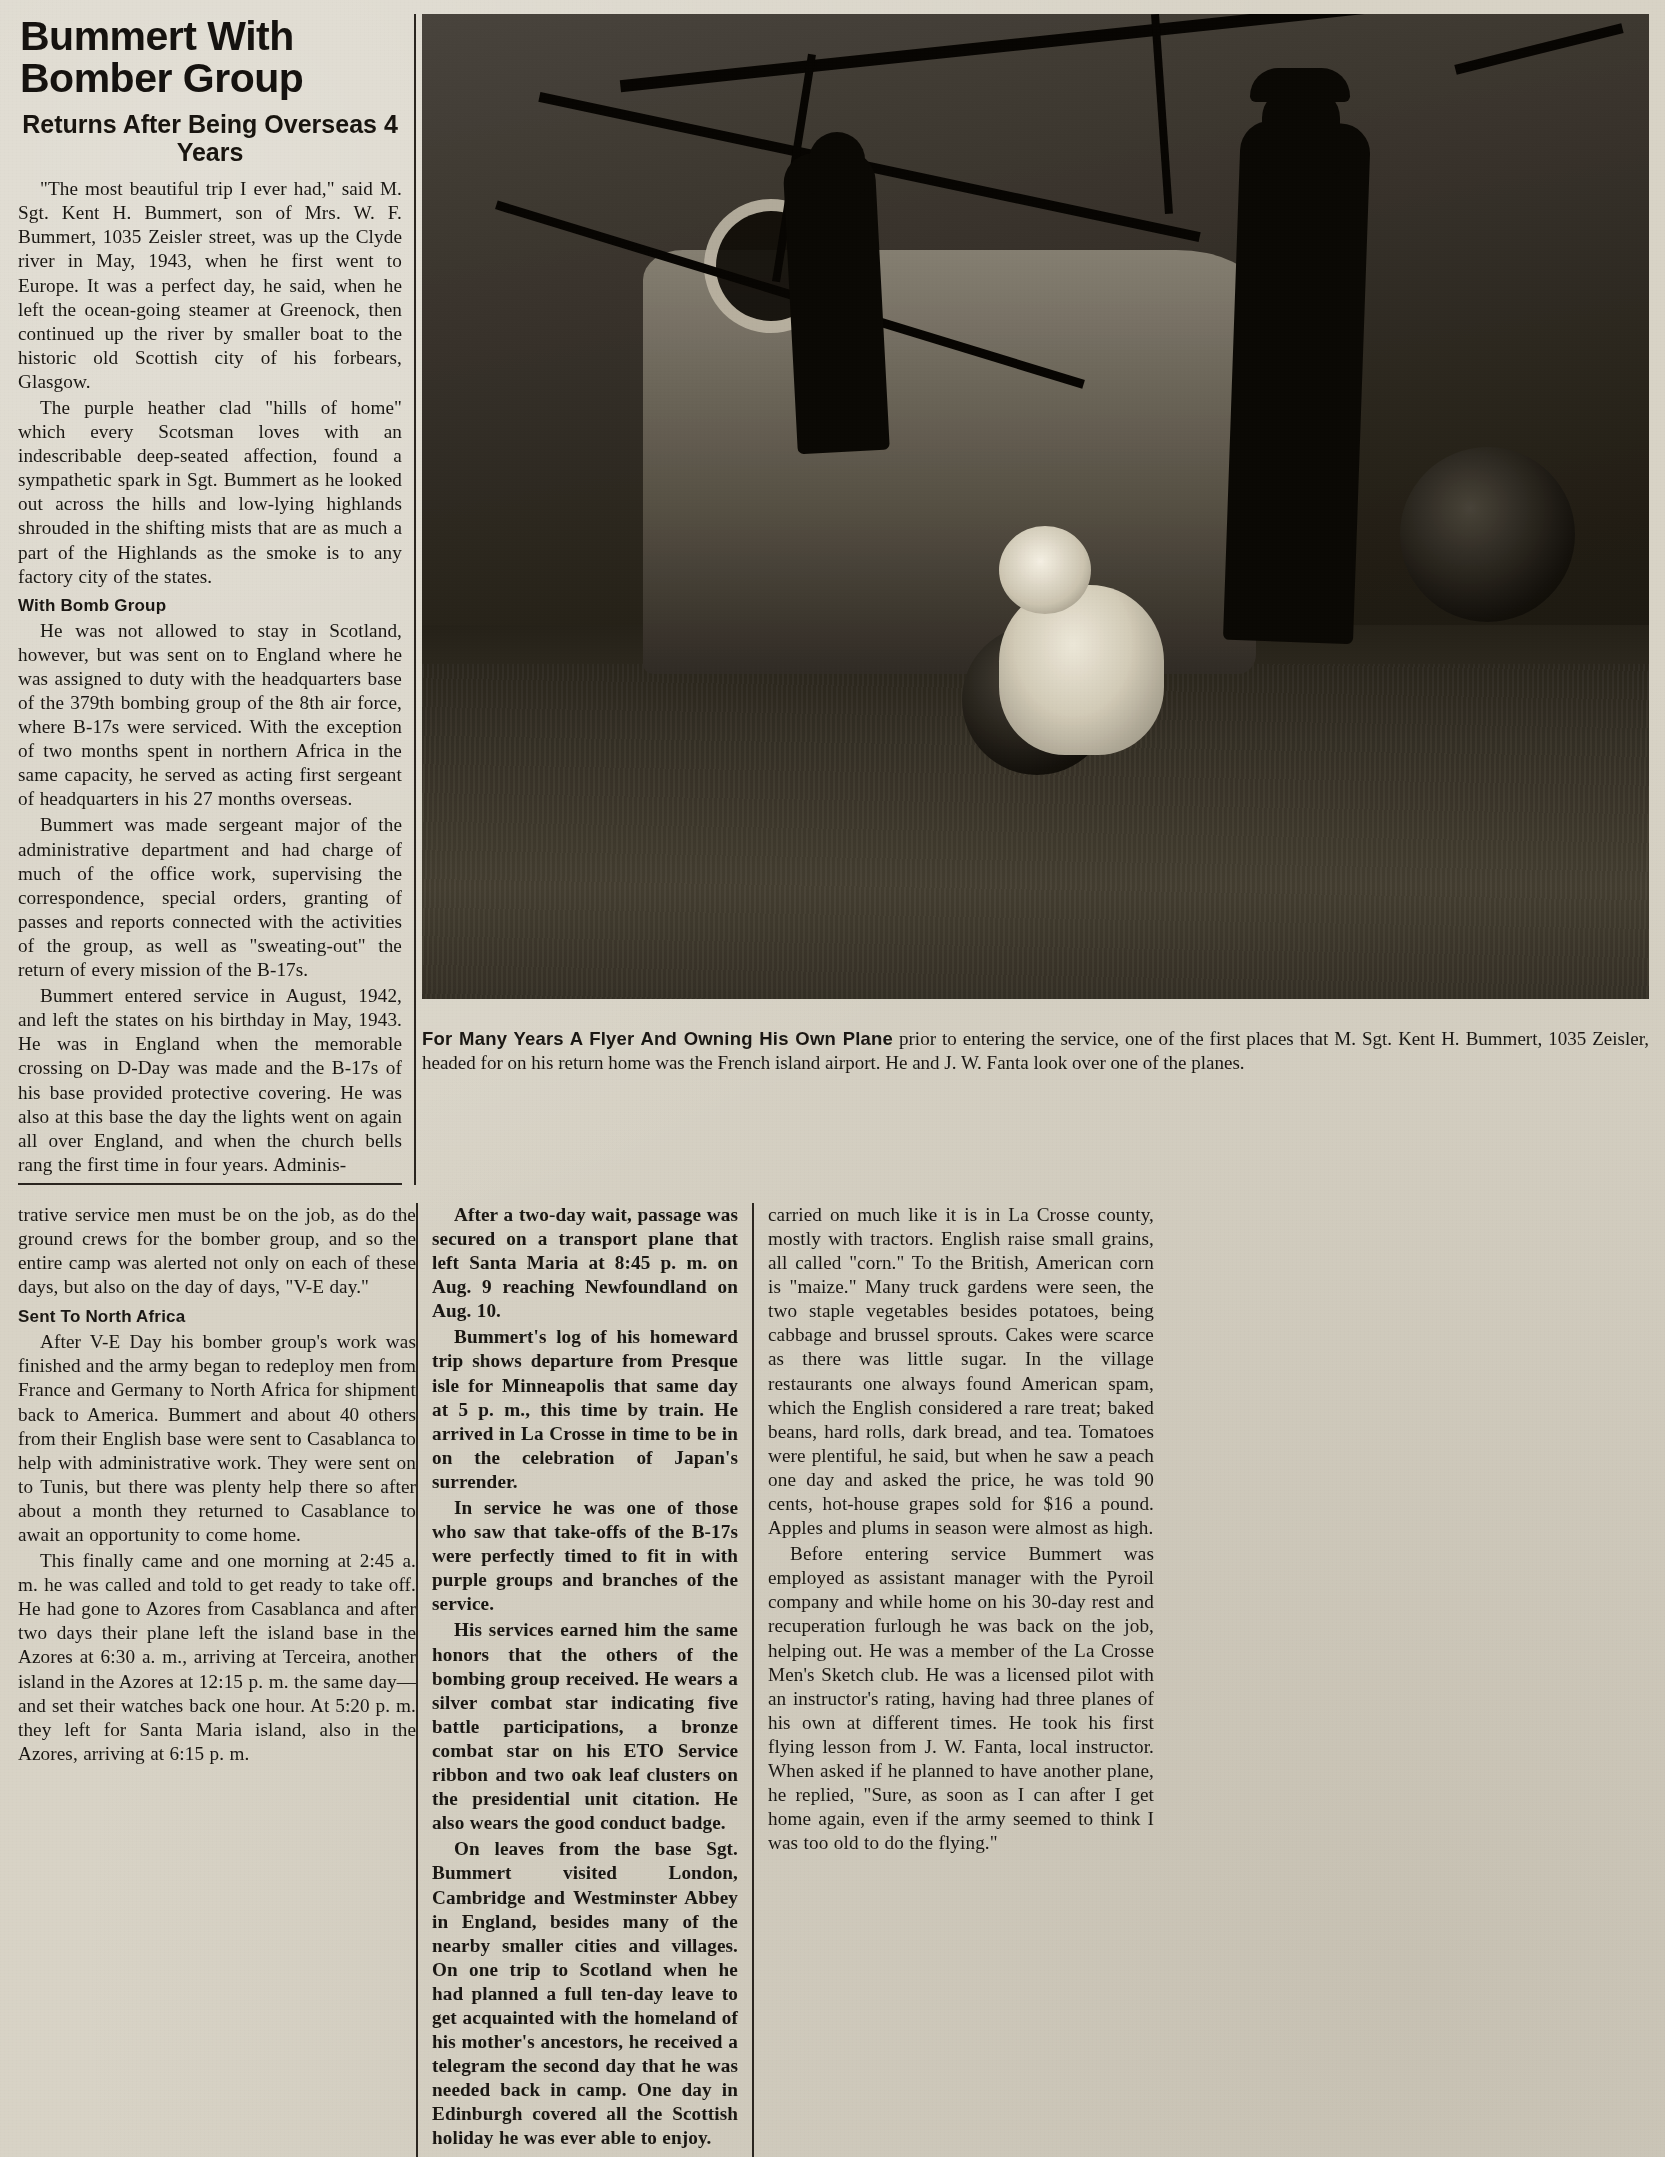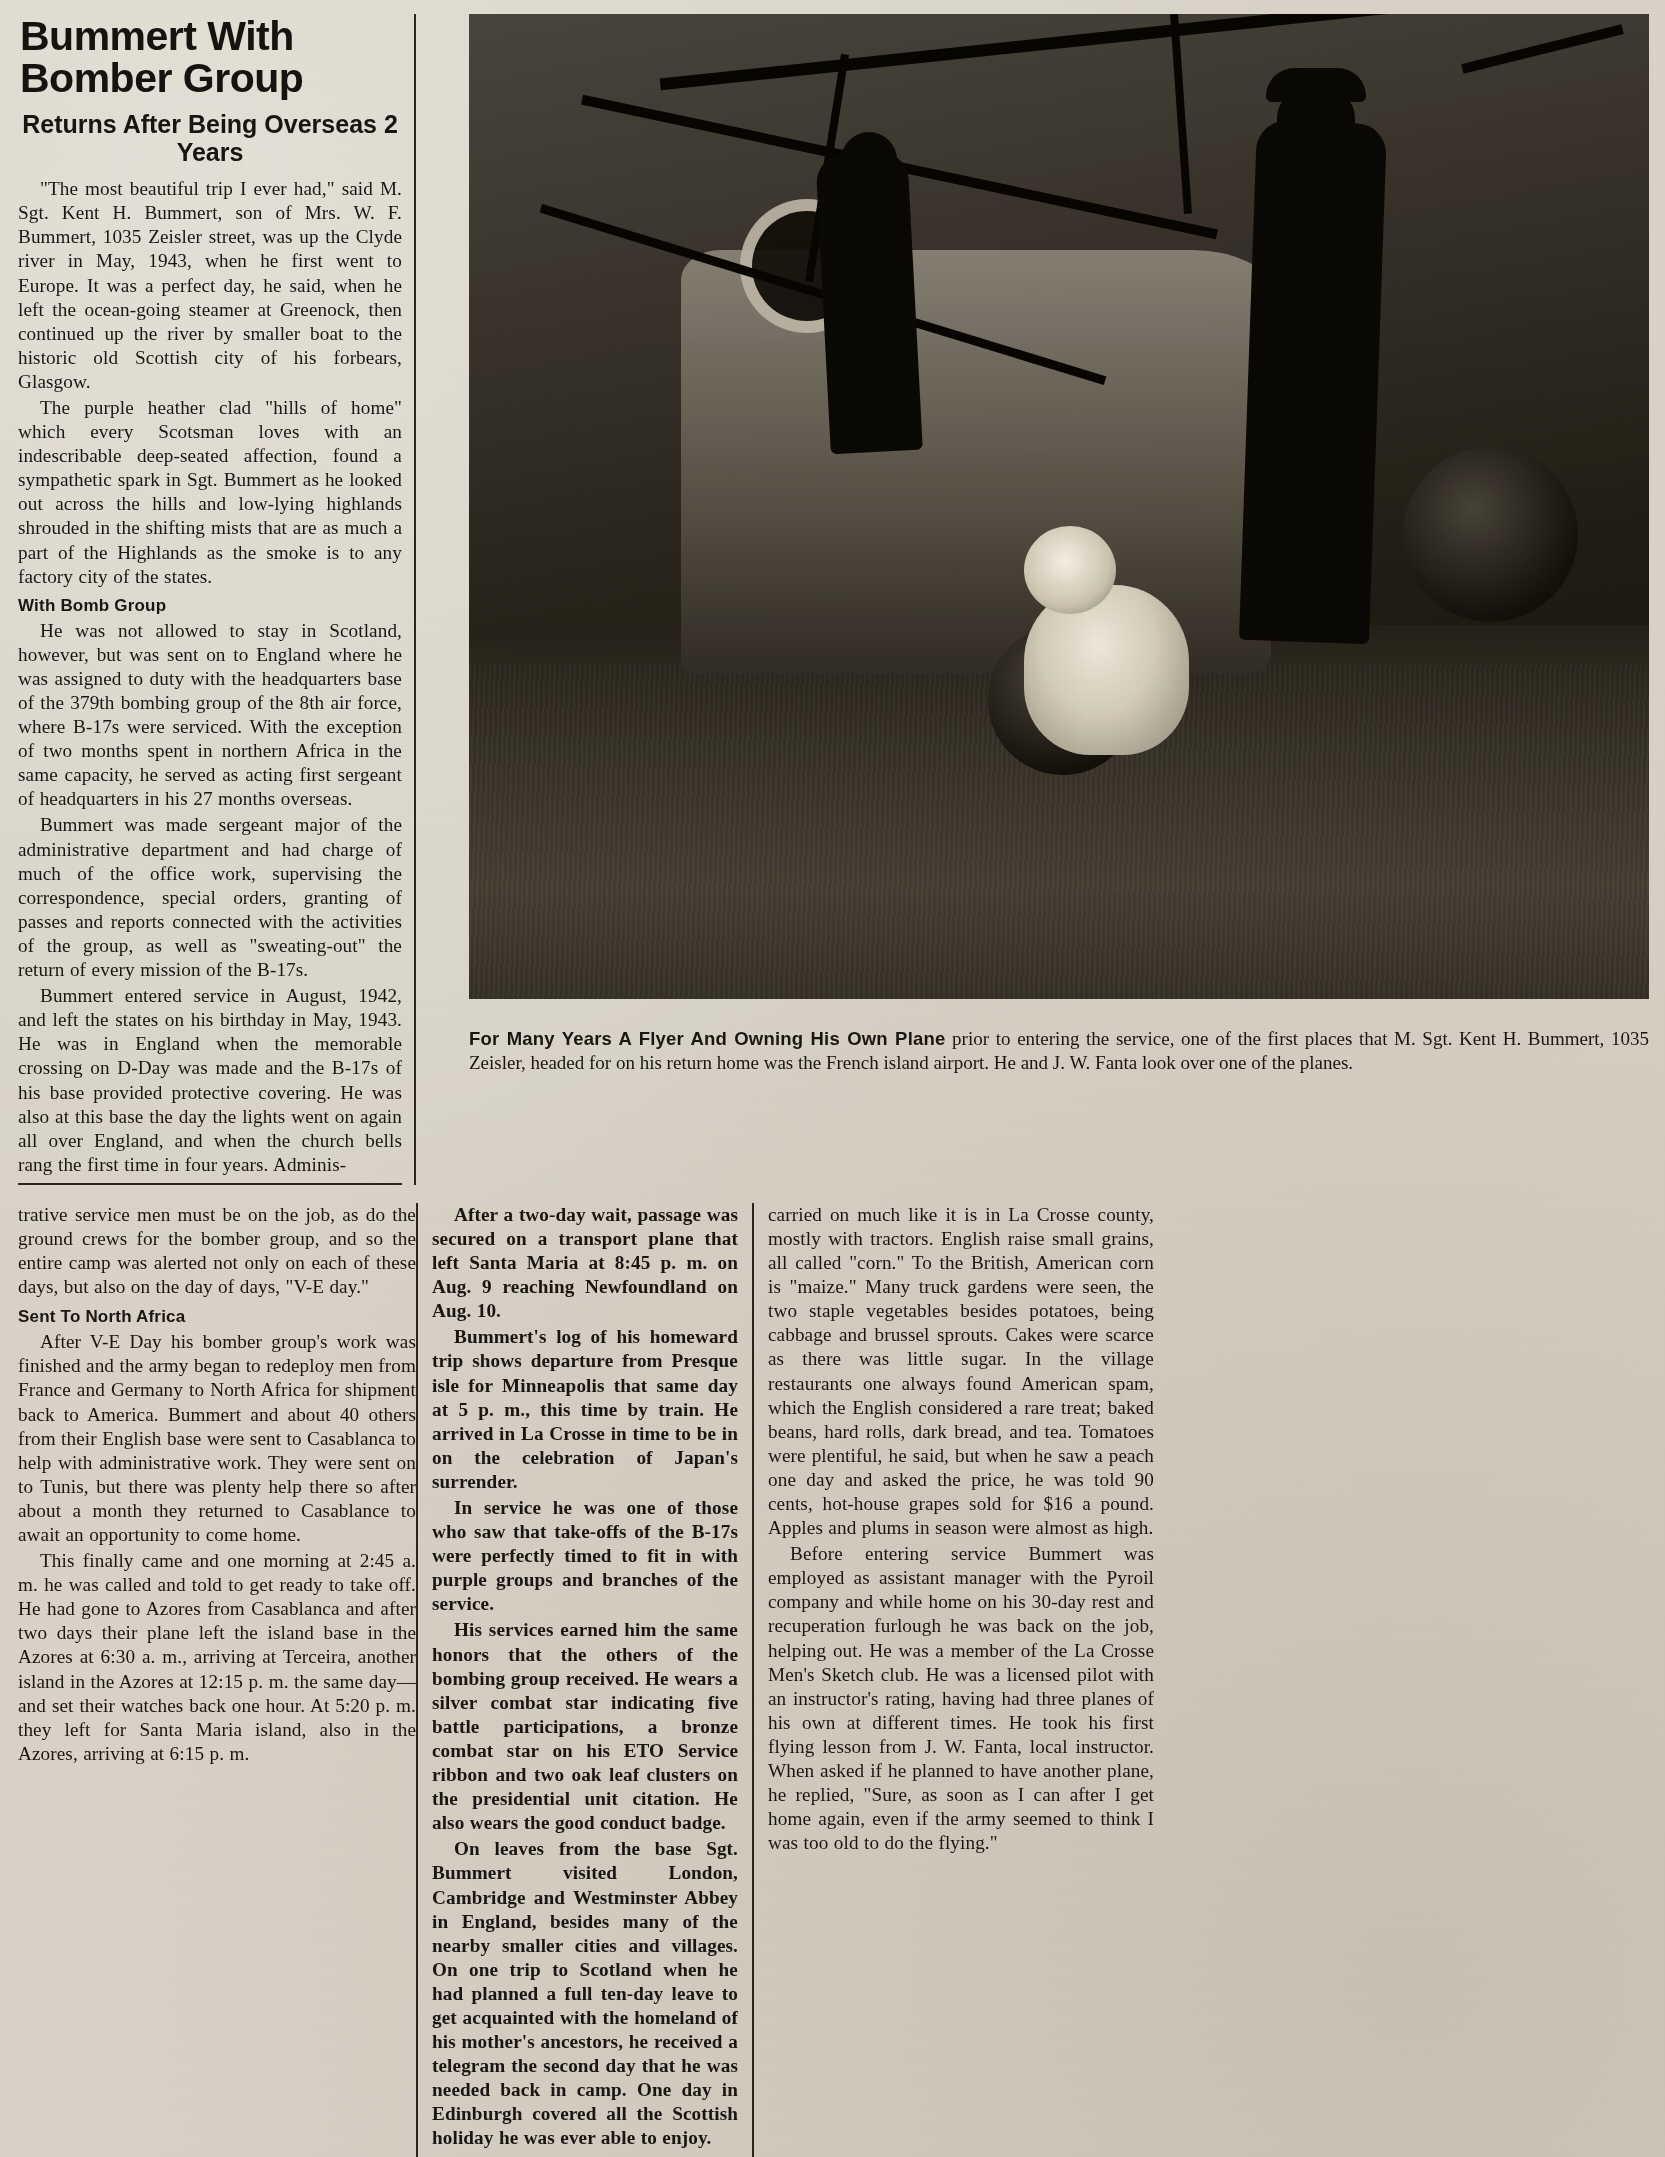--- a/index.html
+++ b/index.html
@@ -80,23 +80,22 @@
     margin: 7px 0 3px 0;
     letter-spacing: .2px;
   }
   .col-left-rule {
     border-bottom: 2px solid #2b2620;
     margin-top: 6px;
   }
 
   .photo-wrap {
     flex: 1;
-    padding-left: 24px;
-    box-sizing: border-box;
-    margin-left: 29px;
+    padding-left: 6px;
+    box-sizing: border-box;
   }
   .photo {
     position: relative;
     width: 100%;
     height: 985px;
     overflow: hidden;
     background: #6d665a;
     filter: contrast(1.05);
   }
   .photo .sky {
@@ -209,21 +208,21 @@
 </style>
 </head>
 <body>
 
 <div class="page">
 
   <div class="top">
 
     <div class="col-left">
       <div class="headline">Bummert With Bomber Group</div>
-      <div class="subhead">Returns After Being Overseas 2 Years</div>
+      <div class="subhead">Returns After Being Overseas 4 Years</div>
       <div class="body-text">
         <p>"The most beautiful trip I ever had," said M. Sgt. Kent H. Bummert, son of Mrs. W. F. Bummert, 1035 Zeisler street, was up the Clyde river in May, 1943, when he first went to Europe. It was a perfect day, he said, when he left the ocean-going steamer at Greenock, then continued up the river by smaller boat to the historic old Scottish city of his forbears, Glasgow.</p>
         <p>The purple heather clad "hills of home" which every Scotsman loves with an indescribable deep-seated affection, found a sympathetic spark in Sgt. Bummert as he looked out across the hills and low-lying highlands shrouded in the shifting mists that are as much a part of the Highlands as the smoke is to any factory city of the states.</p>
         <div class="sub-label">With Bomb Group</div>
         <p>He was not allowed to stay in Scotland, however, but was sent on to England where he was assigned to duty with the headquarters base of the 379th bombing group of the 8th air force, where B-17s were serviced. With the exception of two months spent in northern Africa in the same capacity, he served as acting first sergeant of headquarters in his 27 months overseas.</p>
         <p>Bummert was made sergeant major of the administrative department and had charge of much of the office work, supervising the correspondence, special orders, granting of passes and reports connected with the activities of the group, as well as "sweating-out" the return of every mission of the B-17s.</p>
         <p>Bummert entered service in August, 1942, and left the states on his birthday in May, 1943. He was in England when the memorable crossing on D-Day was made and the B-17s of his base provided protective covering. He was also at this base the day the lights went on again all over England, and when the church bells rang the first time in four years. Adminis-</p>
       </div>
       <div class="col-left-rule"></div>
     </div>

